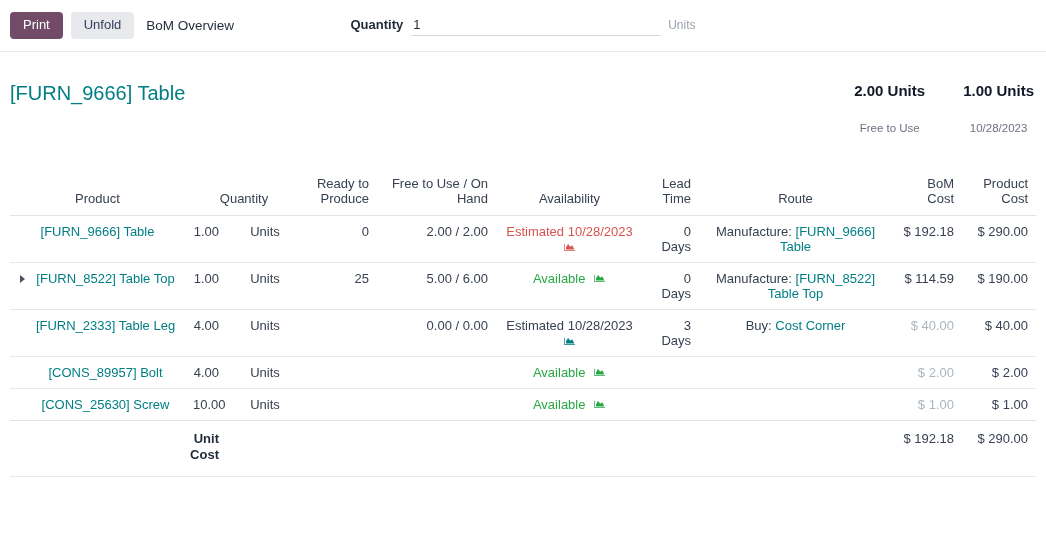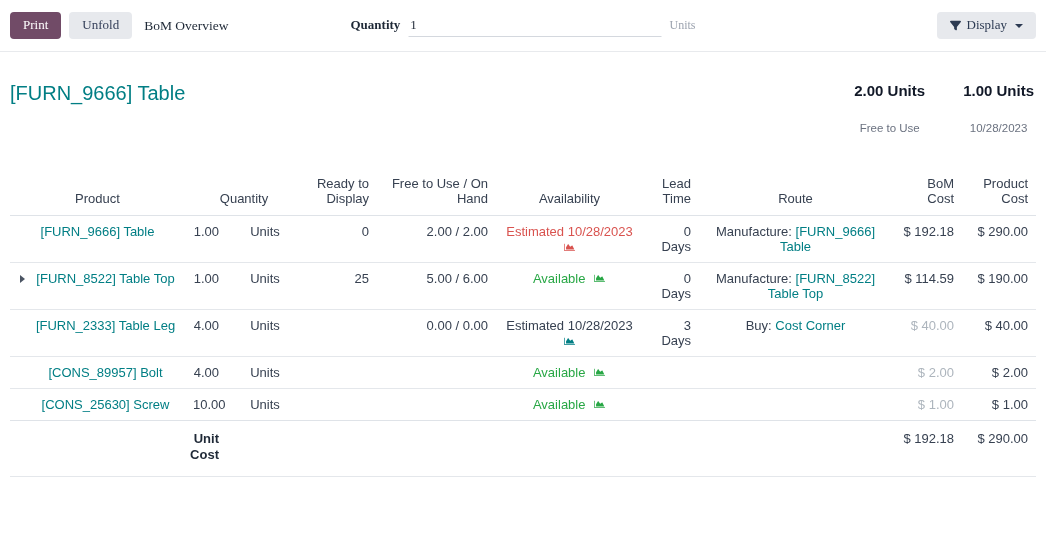--- a/index.html
+++ b/index.html
@@ -7,21 +7,21 @@
   body {
     width:1046px; height:537px; overflow:hidden;
     font-family:"Liberation Sans", sans-serif;
     font-size:13px; color:#374151;
   }
 
   
   .toolbar {
     height:52px; display:flex; align-items:center;
     padding:0 10px; border-bottom:1px solid #e8eaed;
-    position:relative; background:#fff;font-family:Liberation Serif, serif;
+    position:relative; background:#fff;
   }
   .btn {
     border:none; border-radius:4px; padding:6px 13px;
     font-family:inherit; font-size:13px; cursor:pointer; line-height:1.15;
   }
   .btn-primary { background:#714B67; color:#fff; font-weight:500; }
   .btn-secondary { background:#e7e9ed; color:#35405a; }
   .toolbar-title { margin-left:12px; font-size:13.5px; color:#1f2937; }
   .qty-group {
     position:absolute; left:50%; transform:translateX(-50%);
@@ -103,29 +103,20 @@
   <button class="btn btn-primary">Print</button>
   <button class="btn btn-secondary" style="margin-left:8px">Unfold</button>
   <span class="toolbar-title">BoM Overview</span>
 
   <div class="qty-group">
     <span class="qty-label">Quantity</span>
     <input class="qty-input" type="text" value="1" style="">
     <span class="qty-uom">Units</span>
   </div>
 
-  <div class="toolbar-right">
-    <button class="btn btn-secondary btn-display">
-      <svg class="icon-filter">
-          <use href="#sym-filter"></use>
-        </svg>
-      <span>Display</span>
-      <span class="caret-down"></span>
-    </button>
-  </div>
 </div>
 
 <div class="content">
 
   <div class="summary">
     <h1 class="page-title">[FURN_9666] Table</h1>
     <div class="stats">
       <div class="stat">
         <div class="stat-value">2.00 Units</div>
         <div class="stat-label">Free to Use</div>
@@ -147,21 +138,21 @@
       <col class="c-avail">
         <col class="c-lead">
         <col class="c-route">
         <col class="c-bom">
         <col class="c-pcost">
     </colgroup>
     <thead>
       <tr>
         <th class="al">Product</th>
         <th class="al" colspan="2">Quantity</th>
-        <th class="ar">Ready to Display</th>
+        <th class="ar">Ready to Produce</th>
         <th class="ar">Free to Use / On Hand</th>
         <th class="ac">Availability</th>
         <th class="ar">Lead Time</th>
         <th class="al">Route</th>
         <th class="ar">BoM Cost</th>
         <th class="ar">Product Cost</th>
       </tr>
     </thead>
     <tbody>
 

